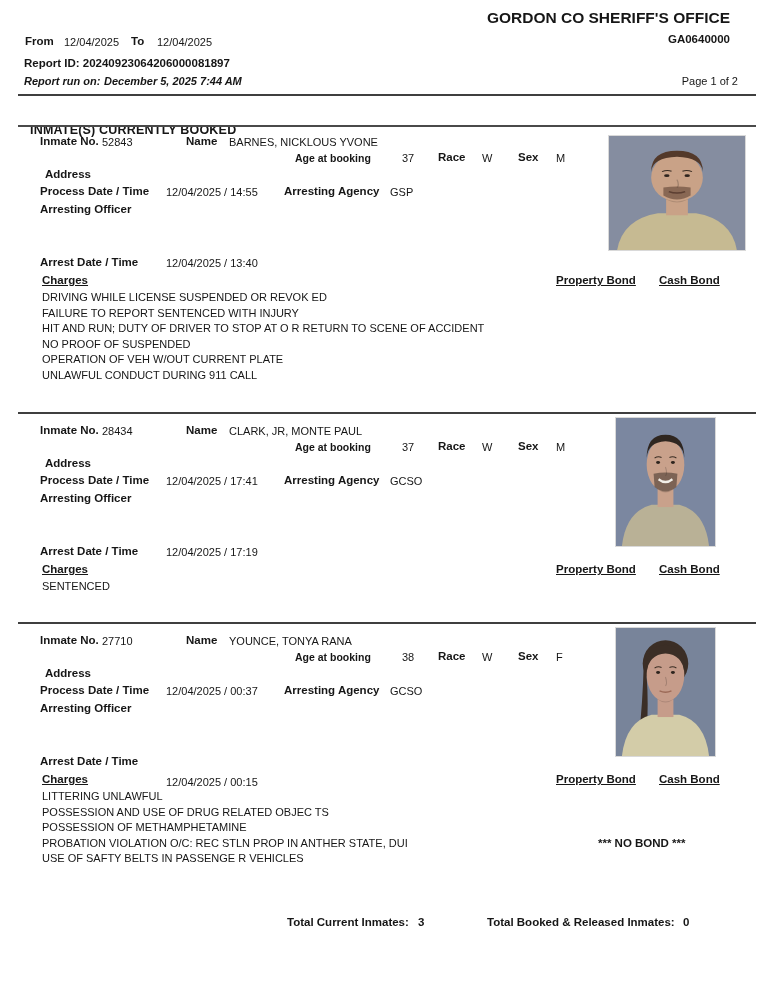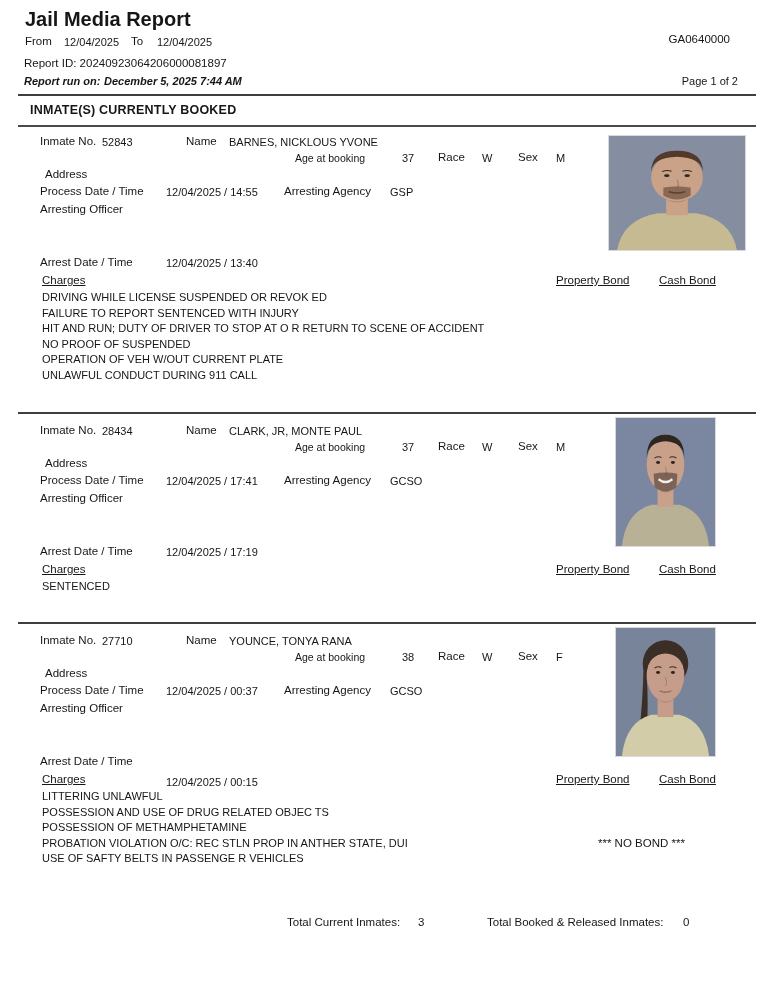--- a/index.html
+++ b/index.html
@@ -2,44 +2,44 @@
 <html><head>
 <meta charset="utf-8">
 <style>
   * { margin:0; padding:0; box-sizing:border-box; }
   html,body { background:#ffffff; }
   .page {
     position:relative; width:773px; height:1000px; background:#ffffff;
     font-family:"Liberation Sans", sans-serif; color:#161616; overflow:hidden;
   }
   .abs { position:absolute; white-space:nowrap; }
-  .lbl { font-weight:400; font-size:11.5px; }
+  .lbl { font-weight:700; font-size:11.5px; }
   .val { font-size:11px; }
   .small { font-size:10.5px; }
   .u { text-decoration:underline; }
   .it { font-style:italic; font-weight:700; }
   .title { font-size:20px; font-weight:700; }
   .office { font-size:15.5px; font-weight:700; }
-  .section { font-size:12.5px; font-weight:700; letter-spacing:0.2px; }
+  .section { font-size:12.5px; font-weight:700; letter-spacing:0.2px;margin-top:20px; }
   .hr { position:absolute; left:18px; width:738px; height:2px; background:#3f3f3f; }
   .hr.thin { height:1.5px; background:#4a4a4a; }
   .photo { box-shadow:0 0 0 1px rgba(0,0,0,0.15); }
   .photo svg { display:block; }
 </style>
 </head>
 <body>
 
 <div class="page">
 
-  <div class="abs title" style="left:25px;top:8px">Jail Media Report</div>
   <span class="abs lbl" style="left:25px;top:35px">From</span>
   <span class="abs val" style="left:64px;top:36px">12/04/2025</span>
   <span class="abs lbl" style="left:131px;top:35px">To</span>
   <span class="abs val" style="left:157px;top:36px">12/04/2025</span>
 
+  <div class="abs office" style="right:43px;top:9px">GORDON CO SHERIFF'S OFFICE</div>
   <div class="abs lbl" style="right:43px;top:33px">GA0640000</div>
 
   <div class="abs lbl" style="left:24px;top:57px">Report ID: 20240923064206000081897</div>
   <span class="abs val it" style="left:24px;top:75px">Report run on:</span>
   <span class="abs val it" style="left:104px;top:75px">December 5, 2025 7:44 AM</span>
   <span class="abs val" style="right:35px;top:75px">Page 1 of 2</span>
 
   <div class="hr" style="top:94px"></div>
   <div class="abs section" style="left:30px;top:103px">INMATE(S) CURRENTLY BOOKED</div>
   <div class="hr thin" style="top:125px"></div>

